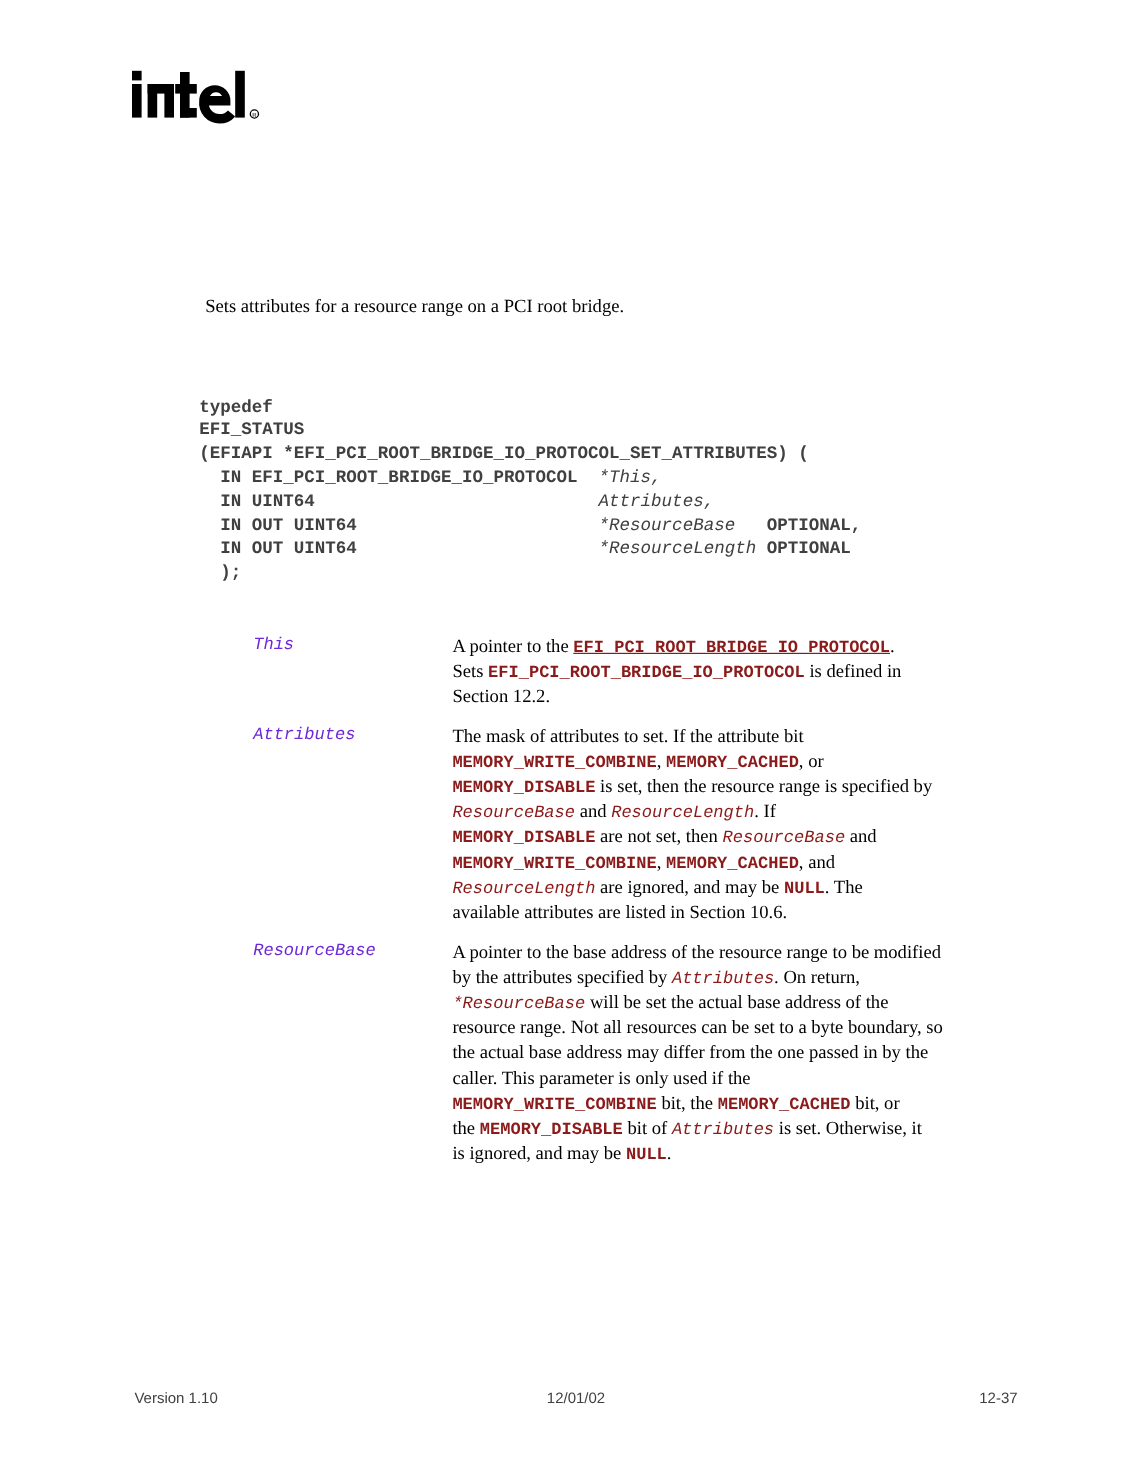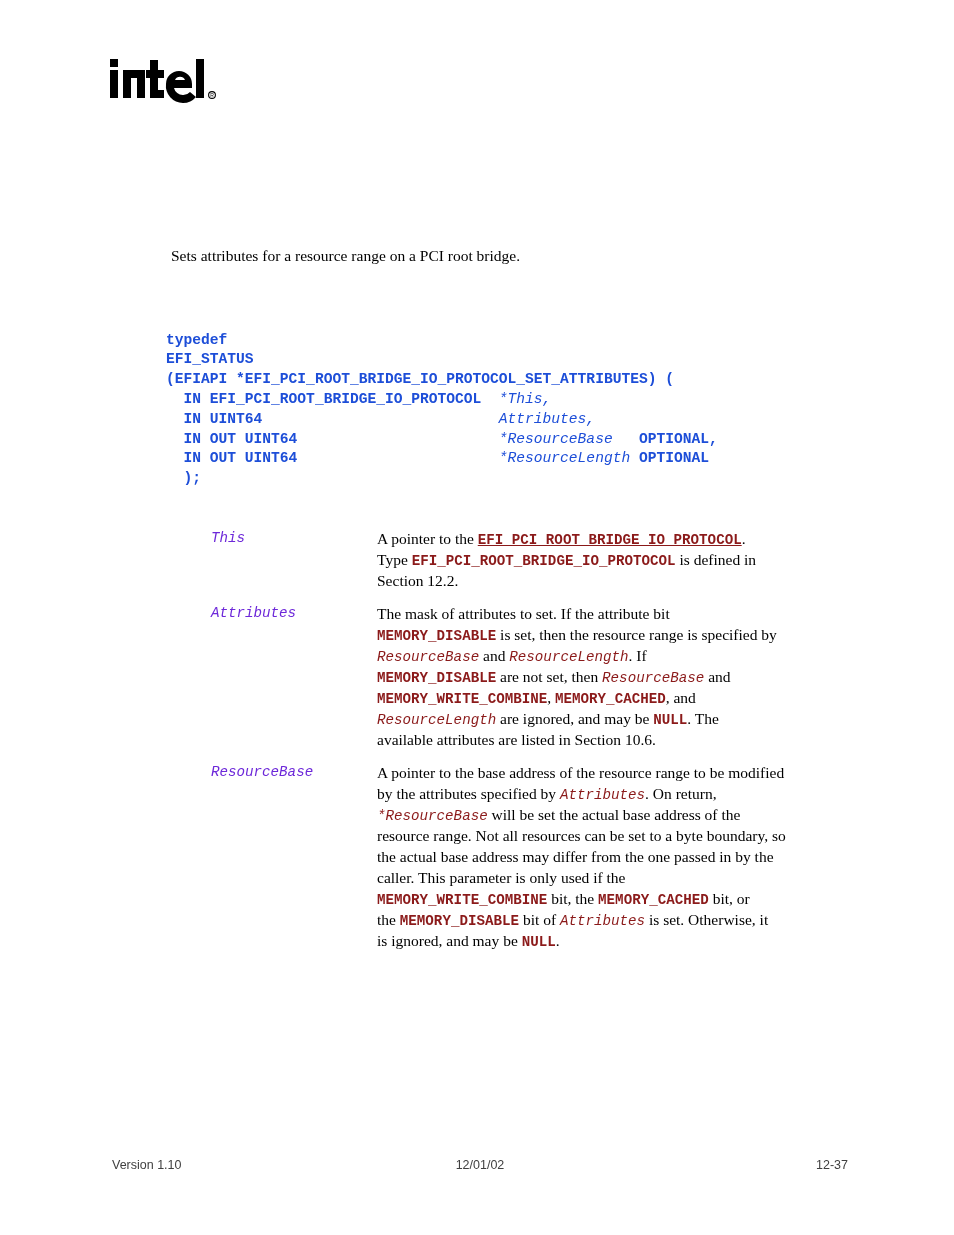--- a/index.html
+++ b/index.html
@@ -39,21 +39,21 @@
   }
 
   
   #code {
     position: absolute;
     left: 166px;
     top: 316px;
     font-family: "Liberation Mono", "DejaVu Sans Mono", monospace;
     font-size: 14.6px;
     line-height: 19.8px;
-    color: #1d4ed8;
+    color: #404040;
     white-space: pre;
   }
   #code .ln { display: block; height: 19.8px; white-space: pre; }
   #code b { font-weight: bold; }
   #code i { font-style: italic; font-weight: normal; }
 
   
   #params {
     position: absolute;
     left: 151px;
@@ -153,28 +153,29 @@
 
 <div id="intro">Sets attributes for a resource range on a PCI root bridge.</div>
 
 <pre id="code"><span class="ln"><b>typedef</b></span><span class="ln"><b>EFI_STATUS</b></span><span class="ln"><b>(EFIAPI *EFI_PCI_ROOT_BRIDGE_IO_PROTOCOL_SET_ATTRIBUTES) (</b></span><span class="ln"><b>  IN EFI_PCI_ROOT_BRIDGE_IO_PROTOCOL  </b><i>*This,</i></span><span class="ln"><b>  IN UINT64                           </b><i>Attributes,</i></span><span class="ln"><b>  IN OUT UINT64                       </b><i>*ResourceBase   </i><b>OPTIONAL,</b></span><span class="ln"><b>  IN OUT UINT64                       </b><i>*ResourceLength </i><b>OPTIONAL</b></span><span class="ln"><b>  );</b></span></pre>
 
 <div id="params">
     <div class="param">
       <div class="param-name">This</div>
       <div class="param-desc">
         <span class="line"><span>A pointer to the </span><span class="c-link">EFI_PCI_ROOT_BRIDGE_IO_PROTOCOL</span><span>.</span></span>
-        <span class="line"><span>Type </span><span class="c-bold">EFI_PCI_ROOT_BRIDGE_IO_PROTOCOL</span><span> is defined in</span></span>
+        <span class="line"><span>Sets </span><span class="c-bold">EFI_PCI_ROOT_BRIDGE_IO_PROTOCOL</span><span> is defined in</span></span>
         <span class="line"><span>Section 12.2.</span></span>
       </div>
     </div>
     <div class="param">
       <div class="param-name">Attributes</div>
       <div class="param-desc">
         <span class="line"><span>The mask of attributes to set.  If the attribute bit</span></span>
+        <span class="line"><span class="c-bold">MEMORY_WRITE_COMBINE</span><span>, </span><span class="c-bold">MEMORY_CACHED</span><span>, or</span></span>
         <span class="line"><span class="c-bold">MEMORY_DISABLE</span><span> is set, then the resource range is specified by</span></span>
         <span class="line"><span class="c-ital">ResourceBase</span><span> and </span><span class="c-ital">ResourceLength</span><span>.  If</span></span>
         <span class="line"><span class="c-bold">MEMORY_DISABLE</span><span>  are not set, then </span><span class="c-ital">ResourceBase</span><span> and</span></span>
         <span class="line"><span class="c-bold">MEMORY_WRITE_COMBINE</span><span>, </span><span class="c-bold">MEMORY_CACHED</span><span>, and</span></span>
         <span class="line"><span class="c-ital">ResourceLength</span><span> are ignored, and may be </span><span class="c-bold">NULL</span><span>.  The</span></span>
         <span class="line"><span>available attributes are listed in Section 10.6.</span></span>
       </div>
     </div>
     <div class="param">
       <div class="param-name">ResourceBase</div>

